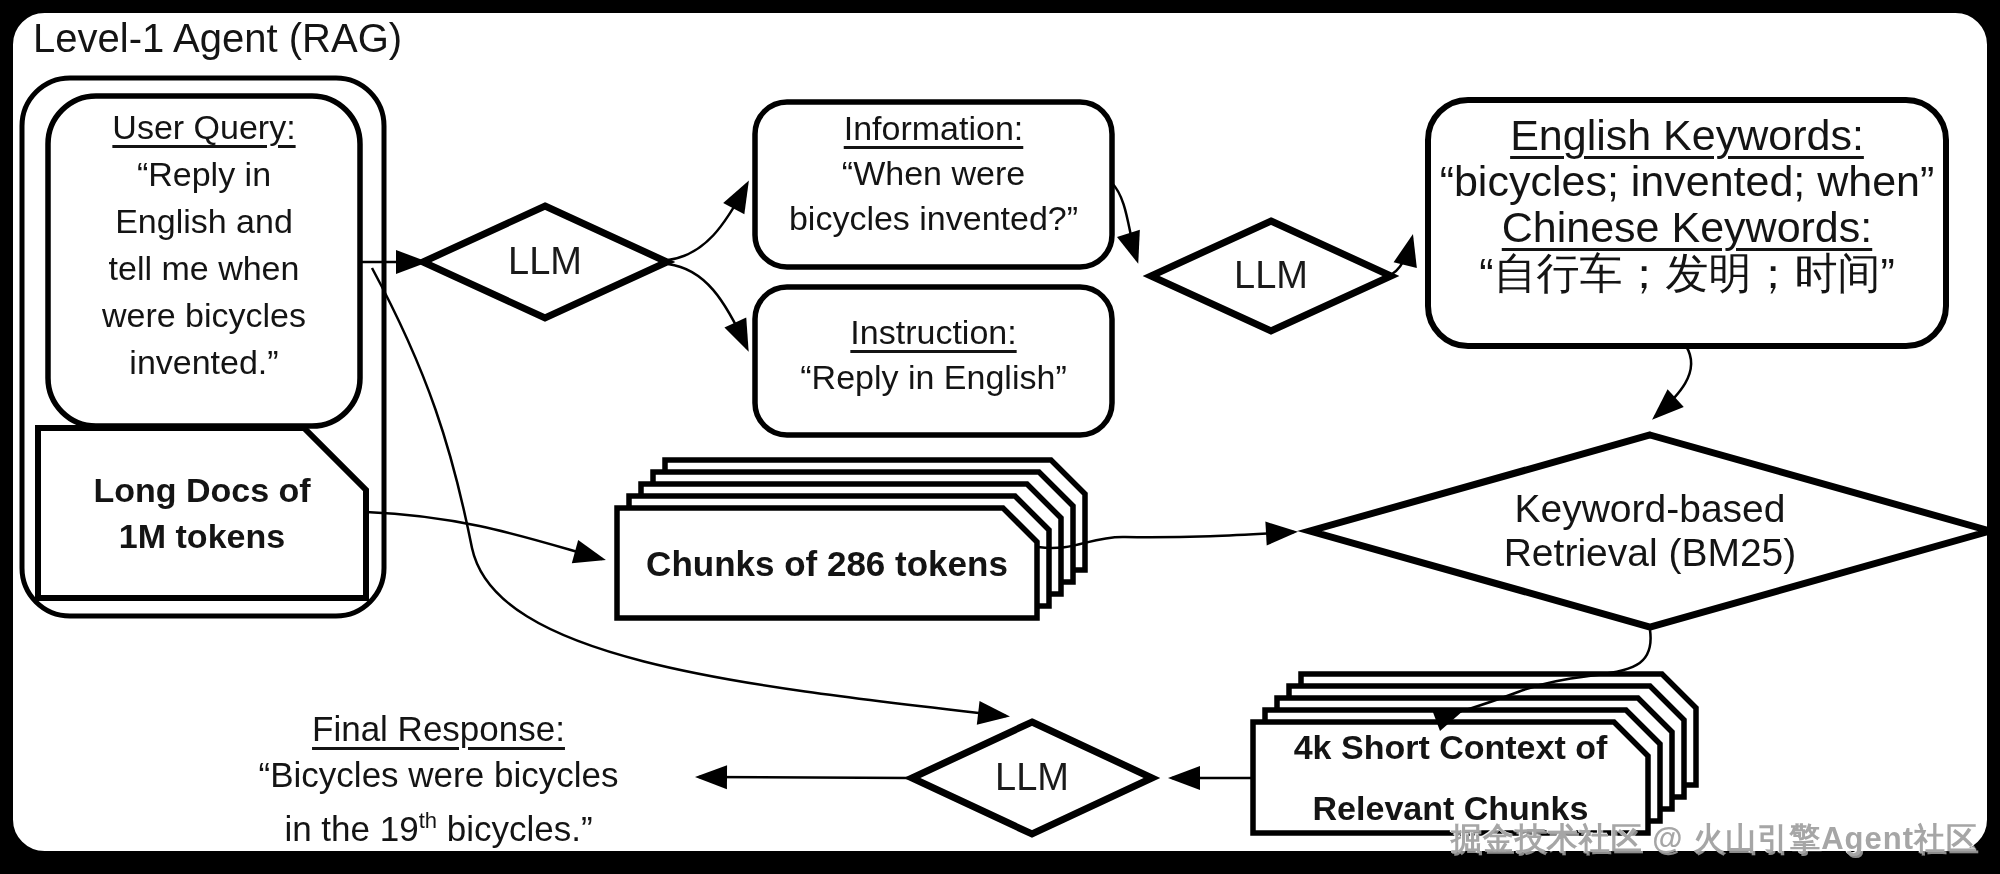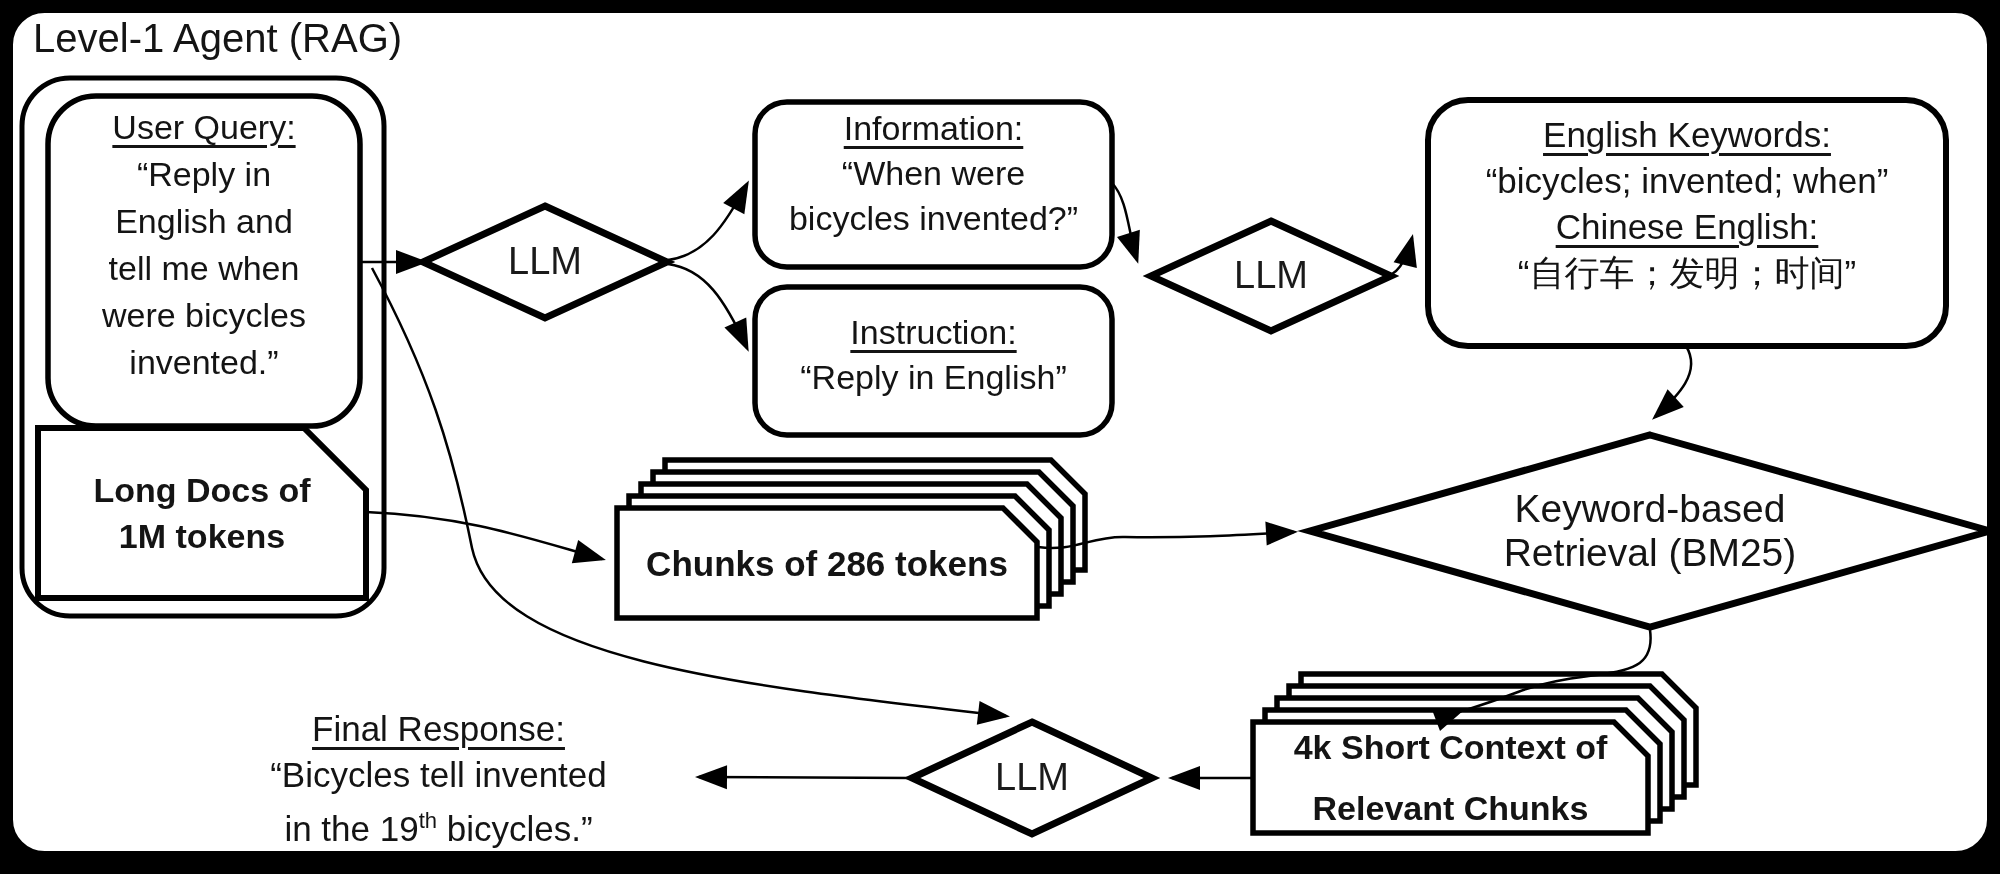--- a/index.html
+++ b/index.html
@@ -103,41 +103,42 @@
     <div class="tt">Information:</div>
     <div class="tx">“When were
 bicycles invented?”</div>
   </div>
 
   <div class="tb" style="left:755px;top:310px;width:357px;line-height:45px;">
     <div class="tt">Instruction:</div>
     <div class="tx">“Reply in English”</div>
   </div>
 
-  <div class="tb" style="left:1428px;top:112px;width:518px;line-height:46px;font-size:35px;text-align:center;">
+  <div class="tb" style="left:1428px;top:112px;width:518px;line-height:46px;font-size:43px;text-align:center;">
     <div class="tt">English Keywords:</div>
     <div>“bicycles; invented; when”</div>
-    <div class="tt">Chinese English:</div>
+    <div class="tt">Chinese Keywords:</div>
     <div>“自行车；发明；时间”</div>
   </div>
 
   <div class="tb" style="left:1420px;top:487px;width:460px;line-height:44px;font-size:39px;">
     <div class="tx">Keyword-based
 Retrieval (BM25)</div>
   </div>
 
   <div class="tb flexc" style="left:617px;top:508px;width:420px;height:110px;font-size:35px;">
     <div>Chunks of 286 tokens</div>
   </div>
 
   <div class="tb flexc" style="left:1253px;top:722px;width:395px;height:111px;line-height:61px;">
     <div class="tx">4k Short Context of
 Relevant Chunks</div>
   </div>
 
   <div class="tb" style="left:200px;top:706px;width:477px;line-height:46px;font-size:35px;">
     <div class="tt">Final Response:</div>
-    <div>“Bicycles tell invented</div>
+    <div>“Bicycles were bicycles</div>
     <div><span>in the 19</span><sup>th</sup><span> bicycles.”</span></div>
   </div>
 
+  <div id="watermark">掘金技术社区 @ 火山引擎Agent社区</div>
 
 </div>
 
 </body></html>

